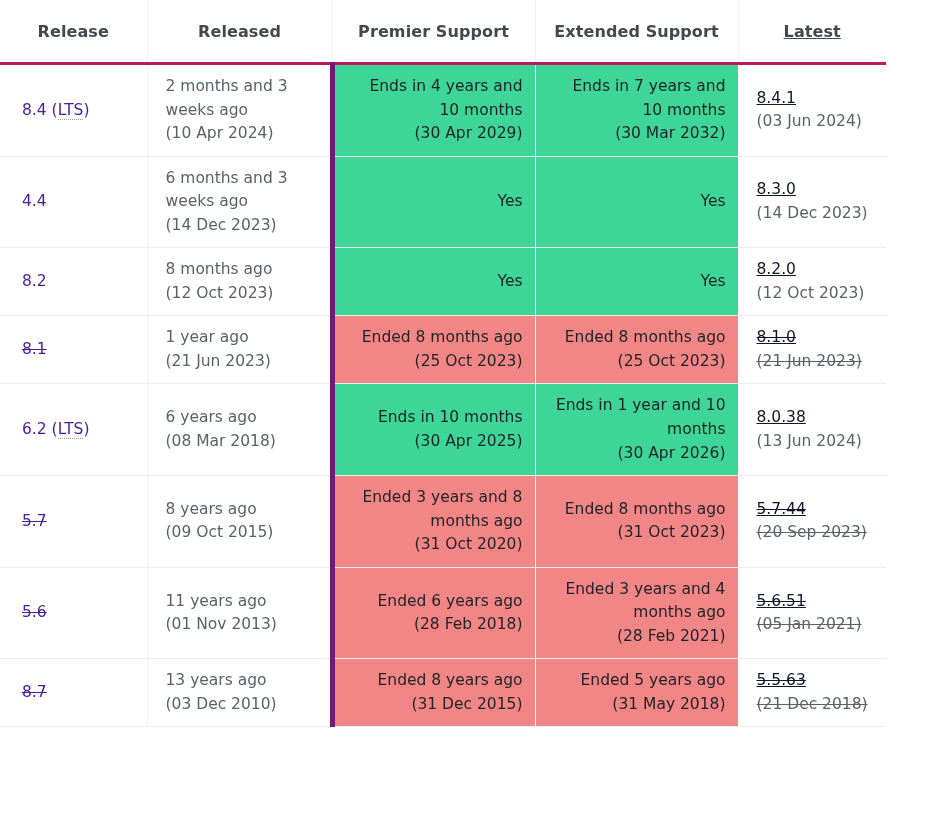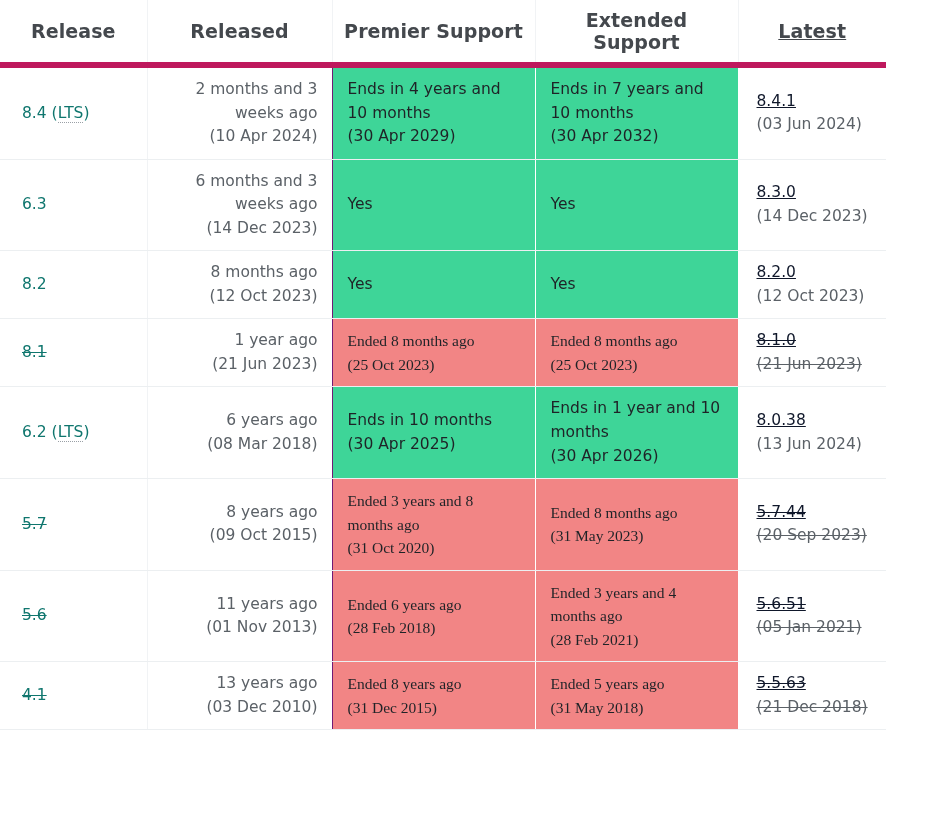--- a/index.html
+++ b/index.html
@@ -27,28 +27,28 @@
     margin: 0;
     border-spacing: 0;
   }
   table.eol-table col.c-release   { width: 147px; }
   table.eol-table col.c-released  { width: 185px; }
   table.eol-table col.c-premier   { width: 203px; }
   table.eol-table col.c-extended  { width: 203px; }
   table.eol-table col.c-latest    { width: 148px; }
 
   thead th {
-    font-size: 19px;
+    font-size: 16px;
     font-weight: bold;
     color: #44484d;
     text-align: center;
     padding: 0 10px;
     height: 62px;
     vertical-align: middle;
-    border-bottom: 6px solid #be185d;
+    border-bottom: 3px solid #be185d;
     border-right: 1px solid #f1f3f5;
     background: #ffffff;
     letter-spacing: 0.1px;
   }
   thead th:last-child { border-right: none; text-decoration: underline; }
 
   tbody td {
     font-size: 15.5px;
     color: #5b6167;
     vertical-align: middle;
@@ -56,42 +56,42 @@
     border-bottom: 1px solid #eceff1;
     line-height: 1.52;
     background: #ffffff;
   }
   tbody td .cellpad {
     padding: 10px 14px;
   }
   tbody td.col-release {
     text-align: left;
     border-right: 1px solid #f1f3f5;
-    color: #0f766e;
+    color: #4c1d95;
   }
   tbody td.col-release .cellpad { padding-left: 22px; }
   tbody td.col-released {
-    text-align: right;
-    border-right: 1px solid #701a75;
+    text-align: left;
+    border-right: 5px solid #701a75;
   }
   tbody td.col-released .cellpad { padding-left: 18px; }
   tbody td.col-support {
-    text-align: left;
+    text-align: right;
     color: #1f2327;
     border-right: 1px solid #ffffff;
   }
   tbody td.col-support .cellpad { padding-left: 15px; padding-right: 12px; }
   tbody td.col-latest {
     text-align: left;
     color: #5b6167;
   }
   tbody td.col-latest .cellpad { padding-left: 18px; }
 
   td.state-green { background: #3ed598; color: #1f2327; }
-  td.state-red   { background: #f28585; color: #1f2327; font-family: Liberation Serif, serif; }
+  td.state-red   { background: #f28585; color: #1f2327; }
   td.state-plain { background: #ffffff; }
 
   .abbr-lts {
     border-bottom: 1px dotted #9aa0a6;
     text-decoration: none;
     cursor: help;
   }
   .strike {
     text-decoration: line-through;
     text-decoration-thickness: 1px;
@@ -140,33 +140,33 @@
           </td>
           <td class="col-support state-green">
             <div class="cellpad">
               <span class="line">Ends in 4 years and 10 months</span>
               <span class="line">(30 Apr 2029)</span>
             </div>
           </td>
           <td class="col-support state-green">
             <div class="cellpad">
               <span class="line">Ends in 7 years and 10 months</span>
-              <span class="line">(30 Apr 2032)</span>
+              <span class="line">(30 Mar 2032)</span>
             </div>
           </td>
           <td class="col-latest state-plain">
             <div class="cellpad">
               <a class="version-link line" href="#">8.4.1</a>
               <span class="line">(03 Jun 2024)</span>
             </div>
           </td>
         </tr>
         <tr>
           <td class="col-release state-plain">
-            <div class="cellpad"><span>6.3</span></div>
+            <div class="cellpad"><span>4.4</span></div>
           </td>
           <td class="col-released state-plain">
             <div class="cellpad">
               <span class="line">6 months and 3 weeks ago</span>
               <span class="line">(14 Dec 2023)</span>
             </div>
           </td>
           <td class="col-support state-green">
             <div class="cellpad">
               <span class="line">Yes</span>
@@ -281,21 +281,21 @@
           </td>
           <td class="col-support state-red">
             <div class="cellpad">
               <span class="line">Ended 3 years and 8 months ago</span>
               <span class="line">(31 Oct 2020)</span>
             </div>
           </td>
           <td class="col-support state-red">
             <div class="cellpad">
               <span class="line">Ended 8 months ago</span>
-              <span class="line">(31 May 2023)</span>
+              <span class="line">(31 Oct 2023)</span>
             </div>
           </td>
           <td class="col-latest state-plain">
             <div class="cellpad">
               <a class="version-link line strike" href="#">5.7.44</a>
               <span class="line strike">(20 Sep 2023)</span>
             </div>
           </td>
         </tr>
         <tr>
@@ -322,21 +322,21 @@
           </td>
           <td class="col-latest state-plain">
             <div class="cellpad">
               <a class="version-link line strike" href="#">5.6.51</a>
               <span class="line strike">(05 Jan 2021)</span>
             </div>
           </td>
         </tr>
         <tr>
           <td class="col-release state-plain">
-            <div class="cellpad"><span class="strike">4.1</span></div>
+            <div class="cellpad"><span class="strike">8.7</span></div>
           </td>
           <td class="col-released state-plain">
             <div class="cellpad">
               <span class="line">13 years ago</span>
               <span class="line">(03 Dec 2010)</span>
             </div>
           </td>
           <td class="col-support state-red">
             <div class="cellpad">
               <span class="line">Ended 8 years ago</span>

